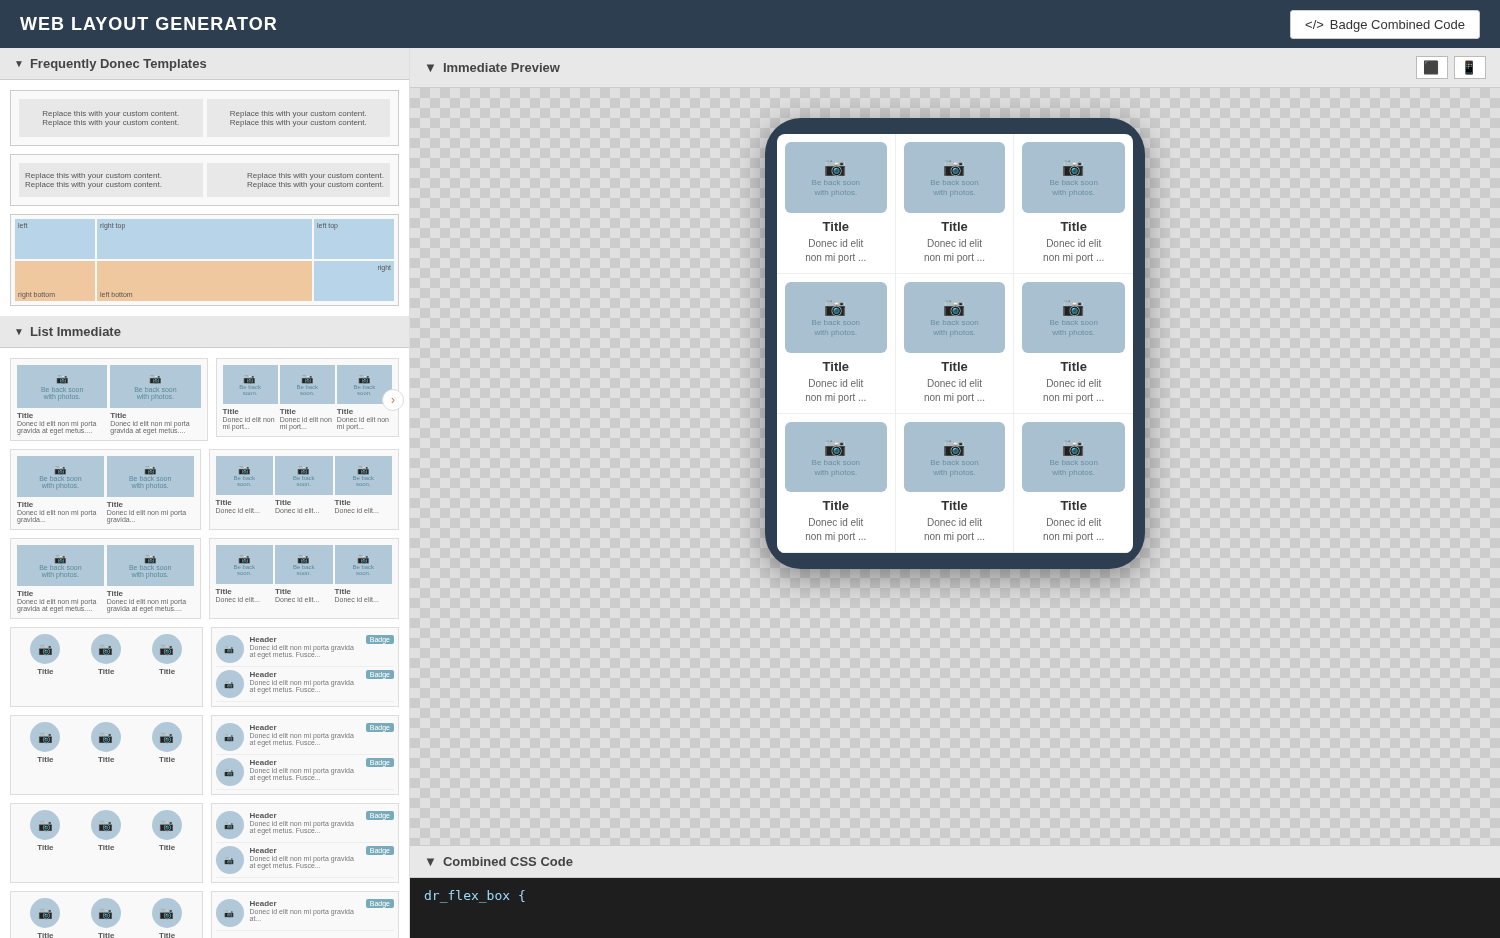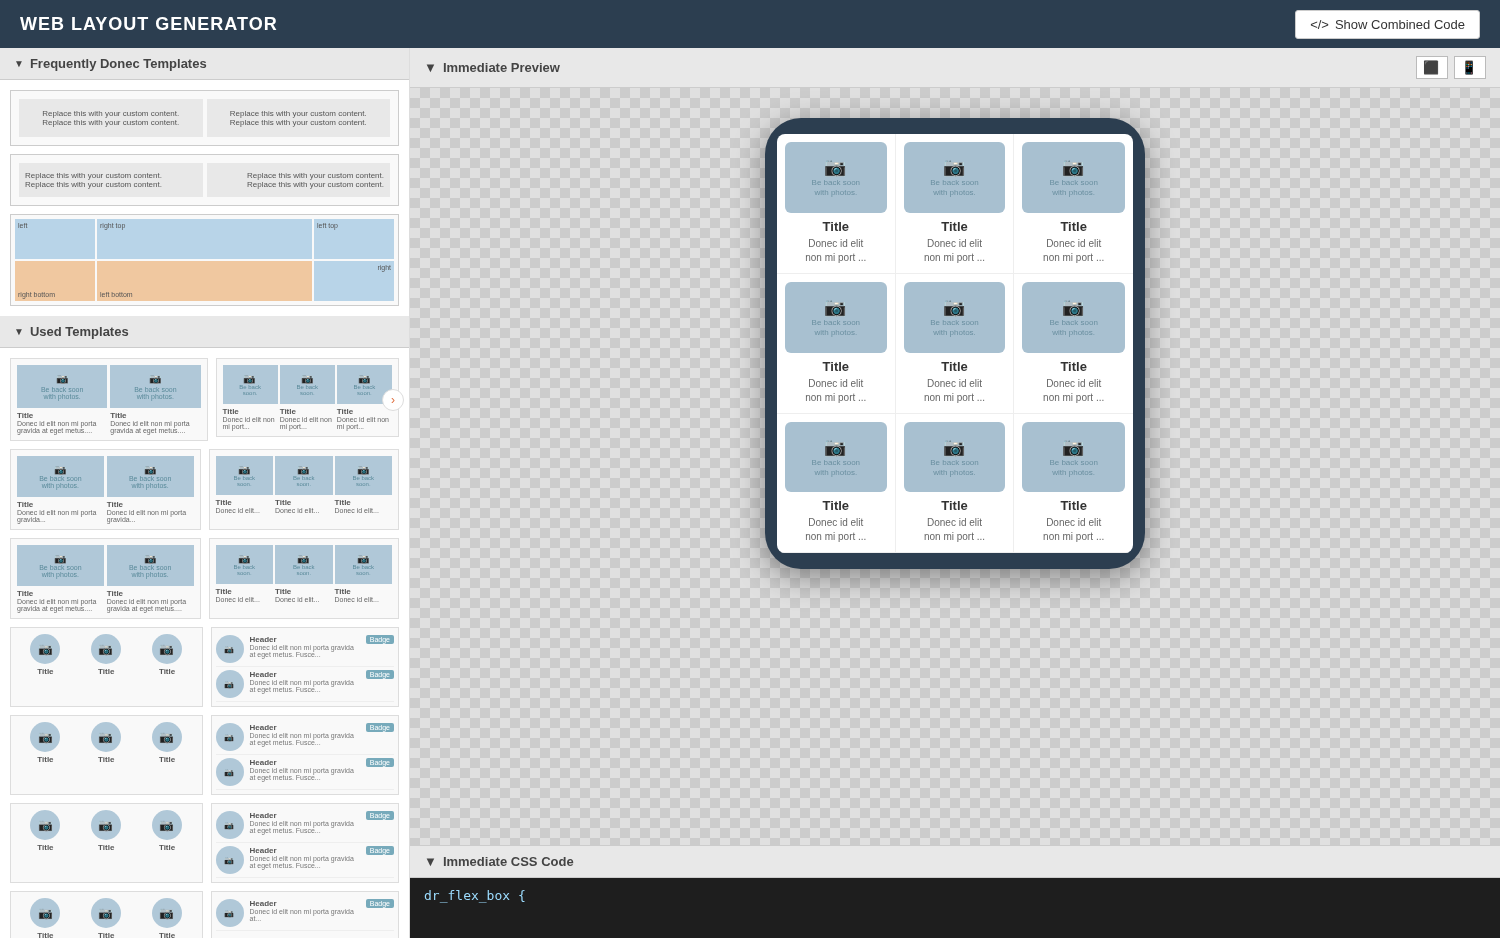--- a/index.html
+++ b/index.html
@@ -257,21 +257,21 @@
     }
     #css-content span.prop { color: #9cdcfe; }
   </style>
 </head>
 <body>
 
 <div id="header">
   <span id="header-title">WEB LAYOUT GENERATOR</span>
   <button id="show-combined-btn">
     <span>&lt;/&gt;</span>
-    <span>Show Combined Code</span>
+    <span>Badge Combined Code</span>
   </button>
 </div>
 
 <div id="main">
 
   <div id="left-panel">
 
     <div class="section-header">
       <span class="chevron">▼</span>
       <span>Frequently Donec Templates</span>
@@ -299,21 +299,21 @@
           <div style="background:#b8d4e8; display:flex; align-items:flex-start; padding:3px; font-size:7px; color:#555;">left top</div>
           <div style="background:#f0c8a0; grid-column: 1; display:flex; align-items:flex-end; padding:3px; font-size:7px; color:#555;">right bottom</div>
           <div style="background:#f0c8a0; display:flex; align-items:flex-end; padding:3px; font-size:7px; color:#555;">left bottom</div>
           <div style="background:#b8d4e8; display:flex; align-items:flex-start; justify-content:flex-end; padding:3px; font-size:7px; color:#555;">right</div>
         </div>
       </div>
     </div>
 
     <div class="section-header">
       <span class="chevron">▼</span>
-      <span>Used Templates</span>
+      <span>List Immediate</span>
     </div>
 
     <div class="list-templates-area">
 
       <div style="display:flex; gap:8px; margin-bottom:8px; position:relative;">
 
         <div class="list-tmpl" style="flex:1;">
           <div class="mini-card-grid">
             <div class="mini-card">
               <div class="mini-cam">📷</div>
@@ -770,21 +770,21 @@
     </div>
               </div>
           </div>
         </div>
       </div>
     </div>
 
     <div id="css-section">
       <div id="css-header">
         <span class="chevron">▼</span>
-        <span>Immediate CSS Code</span>
+        <span>Combined CSS Code</span>
       </div>
       <div id="css-content">
         <span class="prop">dr_flex_box {</span>
       </div>
     </div>
 
   </div>
 </div>
 
 </body></html>

